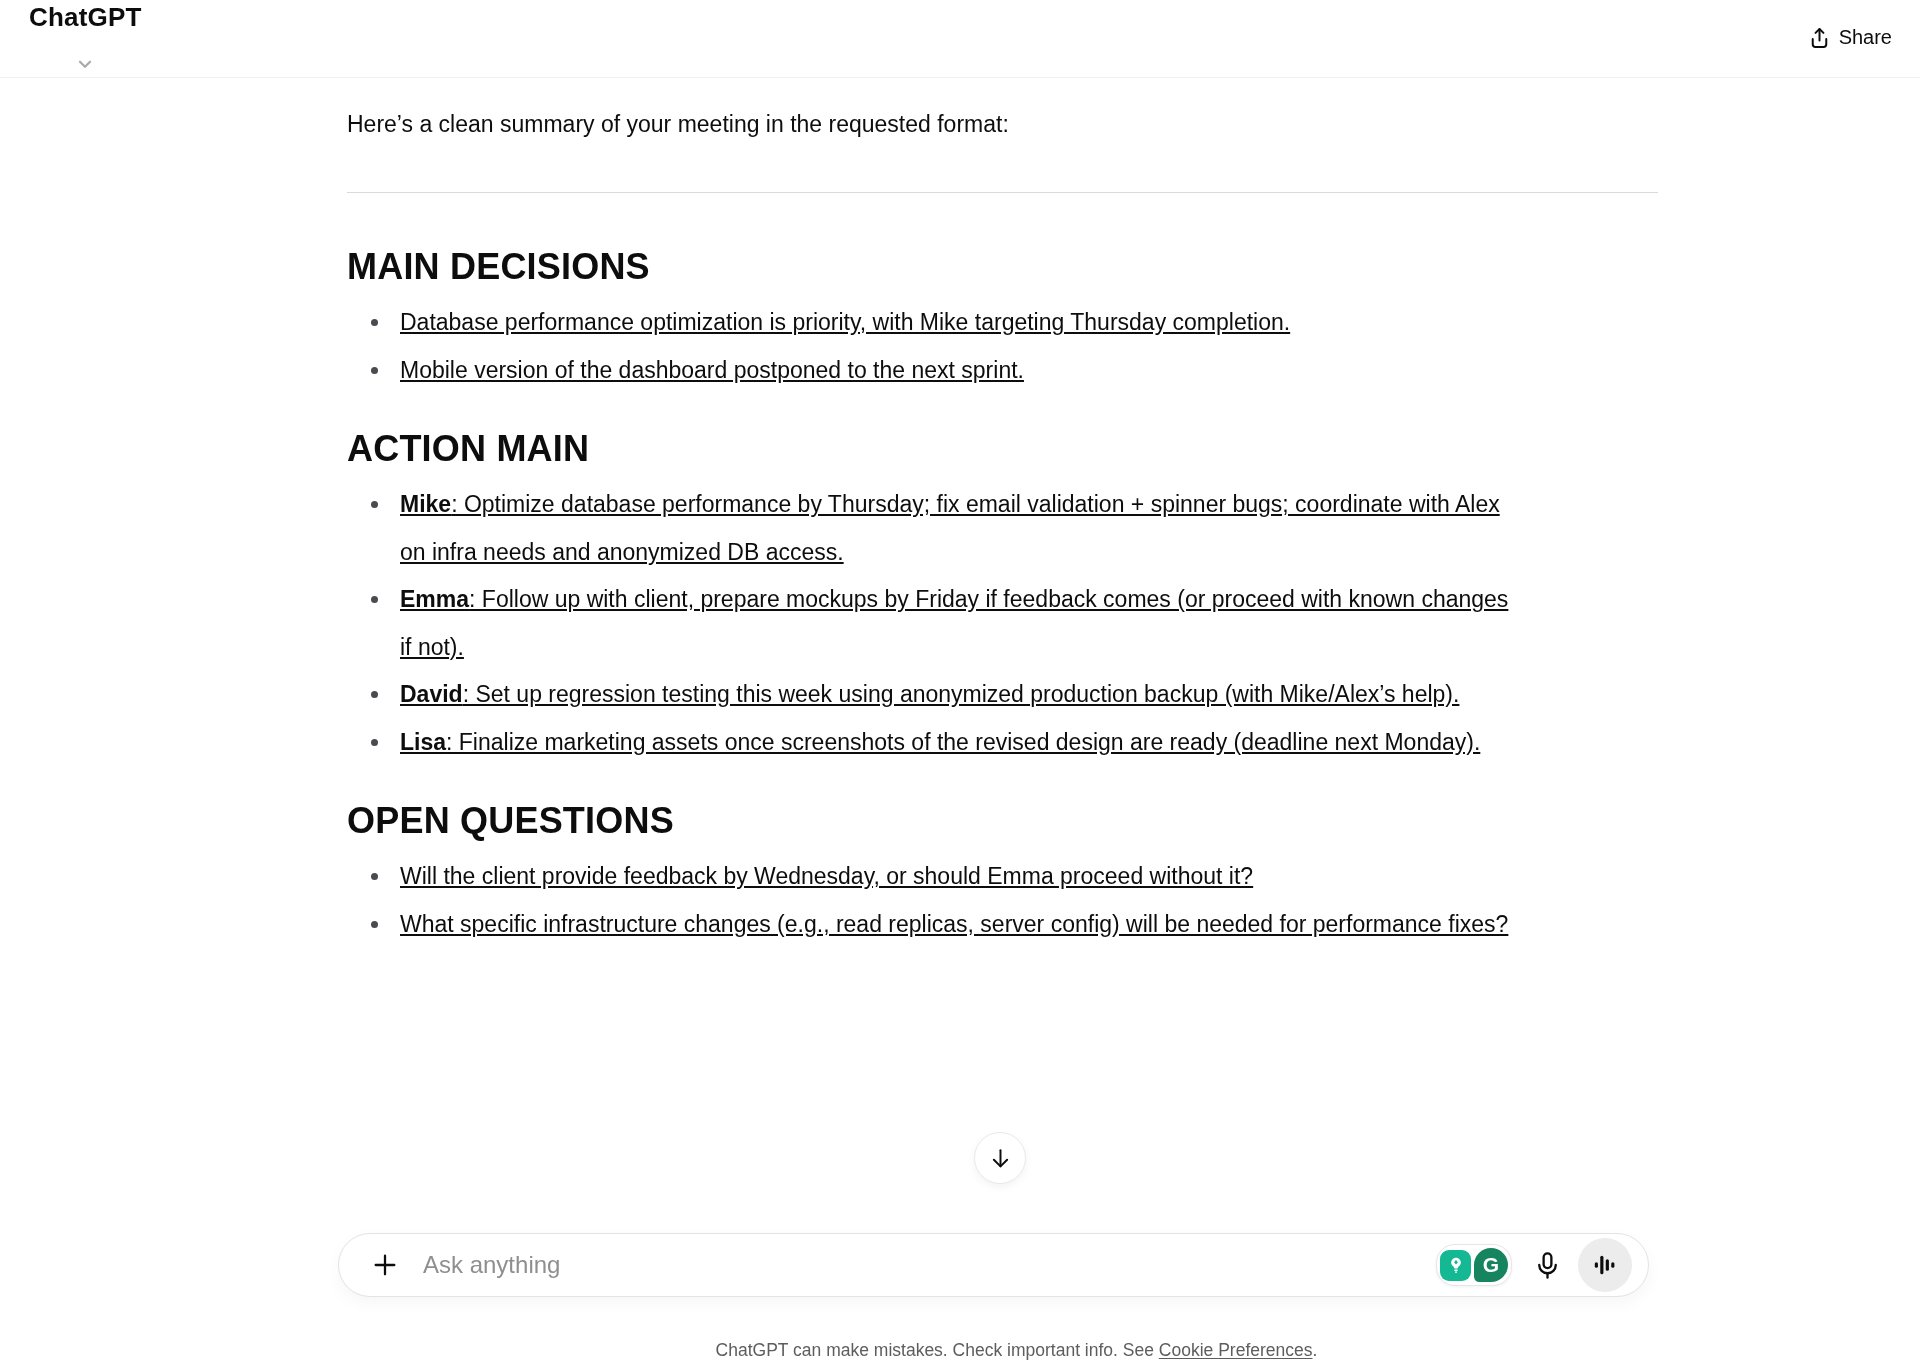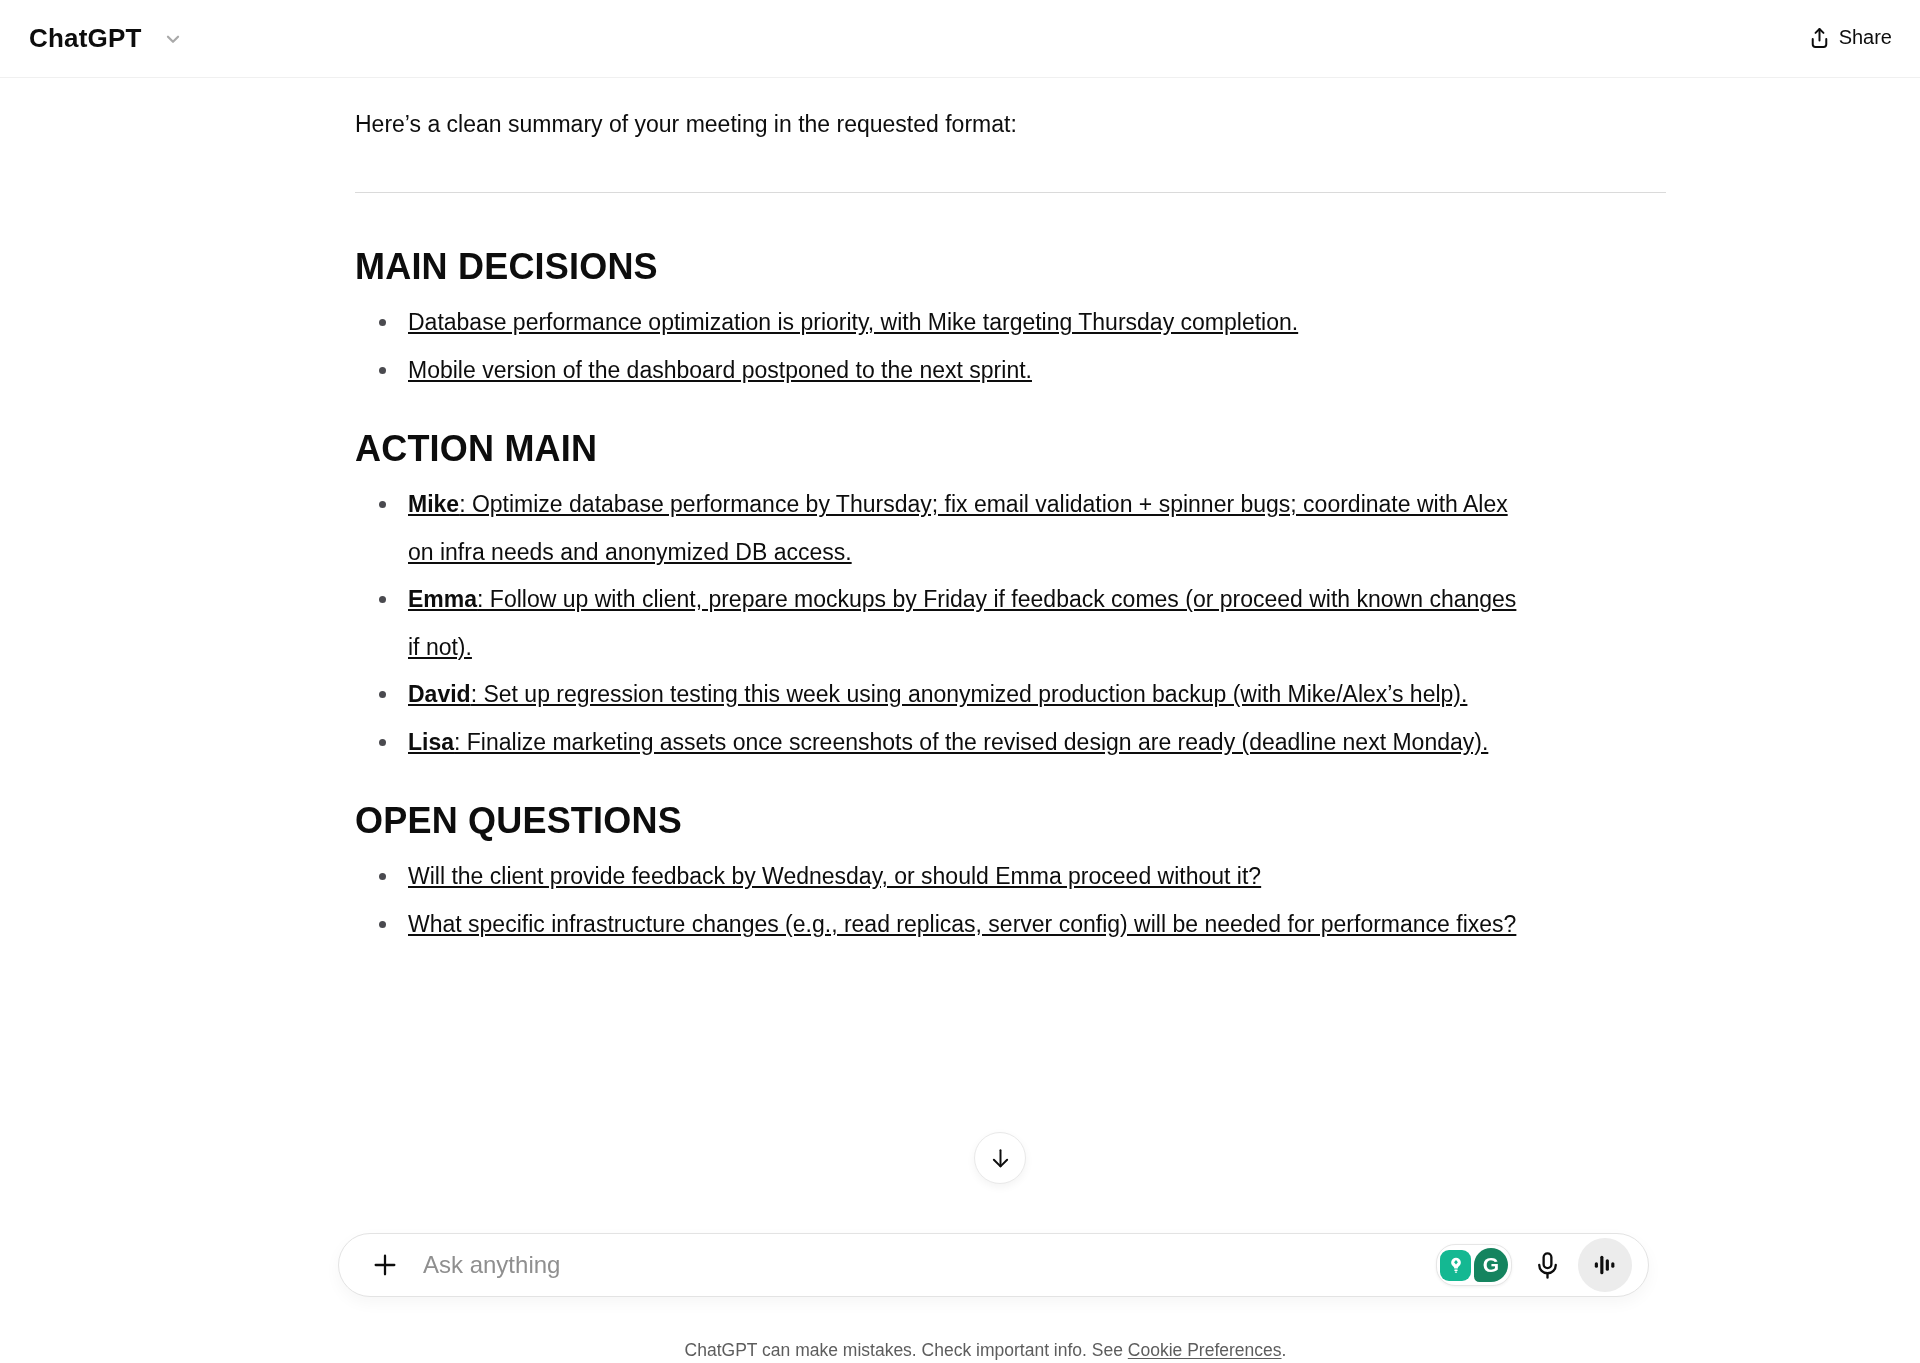--- a/index.html
+++ b/index.html
@@ -3,27 +3,27 @@
 <meta charset="utf-8">
 <style>
   * { margin: 0; padding: 0; box-sizing: border-box; }
   html, body { width: 1920px; height: 1363px; background: #ffffff; overflow: hidden;
     font-family: "Liberation Sans", sans-serif; color: #0d0d0d; }
 
   
   .header { position: absolute; top: 0; left: 0; width: 1920px; height: 78px;
     background: #fff; border-bottom: 1px solid #f0f0f0; display: flex;
     align-items: center; justify-content: space-between; padding: 0 28px 0 29px; z-index: 20; }
-  .model-picker { display: flex; align-items: center; gap: 20px; cursor: pointer; }
+  .model-picker { display: flex; align-items: center; gap: 20px; cursor: pointer; flex-direction: column; }
   .model-name { font-size: 26px; font-weight: 600; letter-spacing: 0.2px; }
   .share-btn { display: flex; align-items: flex-start; gap: 7px; cursor: pointer; }
   .share-label { font-size: 20px; font-weight: 500; }
 
   
-  .content { position: absolute; left: 347px; top: 78px; width: 1311px; z-index: 1; margin-left: 8px; }
+  .content { position: absolute; left: 347px; top: 78px; width: 1311px; z-index: 1; }
   .intro { margin-top: 32px; font-size: 23px; line-height: 28px; }
   .divider { border: none; border-top: 1px solid #dadada; margin: 54px 0 0 0; }
   .sec-heading { font-size: 36px; line-height: 30px; font-weight: 700; letter-spacing: 0.2px; }
   .sec-heading.first { margin-top: 59px; }
   .sec-heading.later { margin-top: 40px; }
   ul.bullets { list-style: none; margin: 17px 0 0 0; padding: 0; max-width: 1168px; }
   ul.bullets li { position: relative; padding-left: 53px; font-size: 23px; line-height: 47.5px; text-decoration: underline; }
   ul.bullets li::before { content: ""; position: absolute; left: 24px; top: 20px;
     width: 7px; height: 7px; border-radius: 50%; background: #4a4a4f; }
   .lead { font-weight: 700; }
@@ -53,21 +53,21 @@
   .g-logo { width: 34px; height: 34px; border-radius: 50% 50% 50% 16%; background: #15845f;
     color: #ffffff; font-weight: 700; font-size: 21px; display: flex; align-items: center;
     justify-content: center; }
   .mic-btn { width: 46px; height: 46px; margin-left: 12px; border-radius: 50%;
     display: flex; align-items: center; justify-content: center; cursor: pointer; flex: none; }
   .voice-btn { width: 54px; height: 54px; margin-left: 8px; border-radius: 50%;
     background: #ececec; display: flex; align-items: center; justify-content: center;
     cursor: pointer; flex: none; }
 
   
-  .footer { position: absolute; left: 330px; top: 1340px; width: 1311px;
+  .footer { position: absolute; left: 361px; top: 1340px; width: 1311px;
     text-align: center; font-size: 17.5px; color: #5d5d5d; z-index: 25; }
   .footer .cookie-link { text-decoration: underline; text-underline-offset: 2px;
     cursor: pointer; color: #5d5d5d; }
 </style>
 </head>
 <body>
 
 <div class="header">
   <div class="model-picker">
     <span class="model-name">ChatGPT</span>

